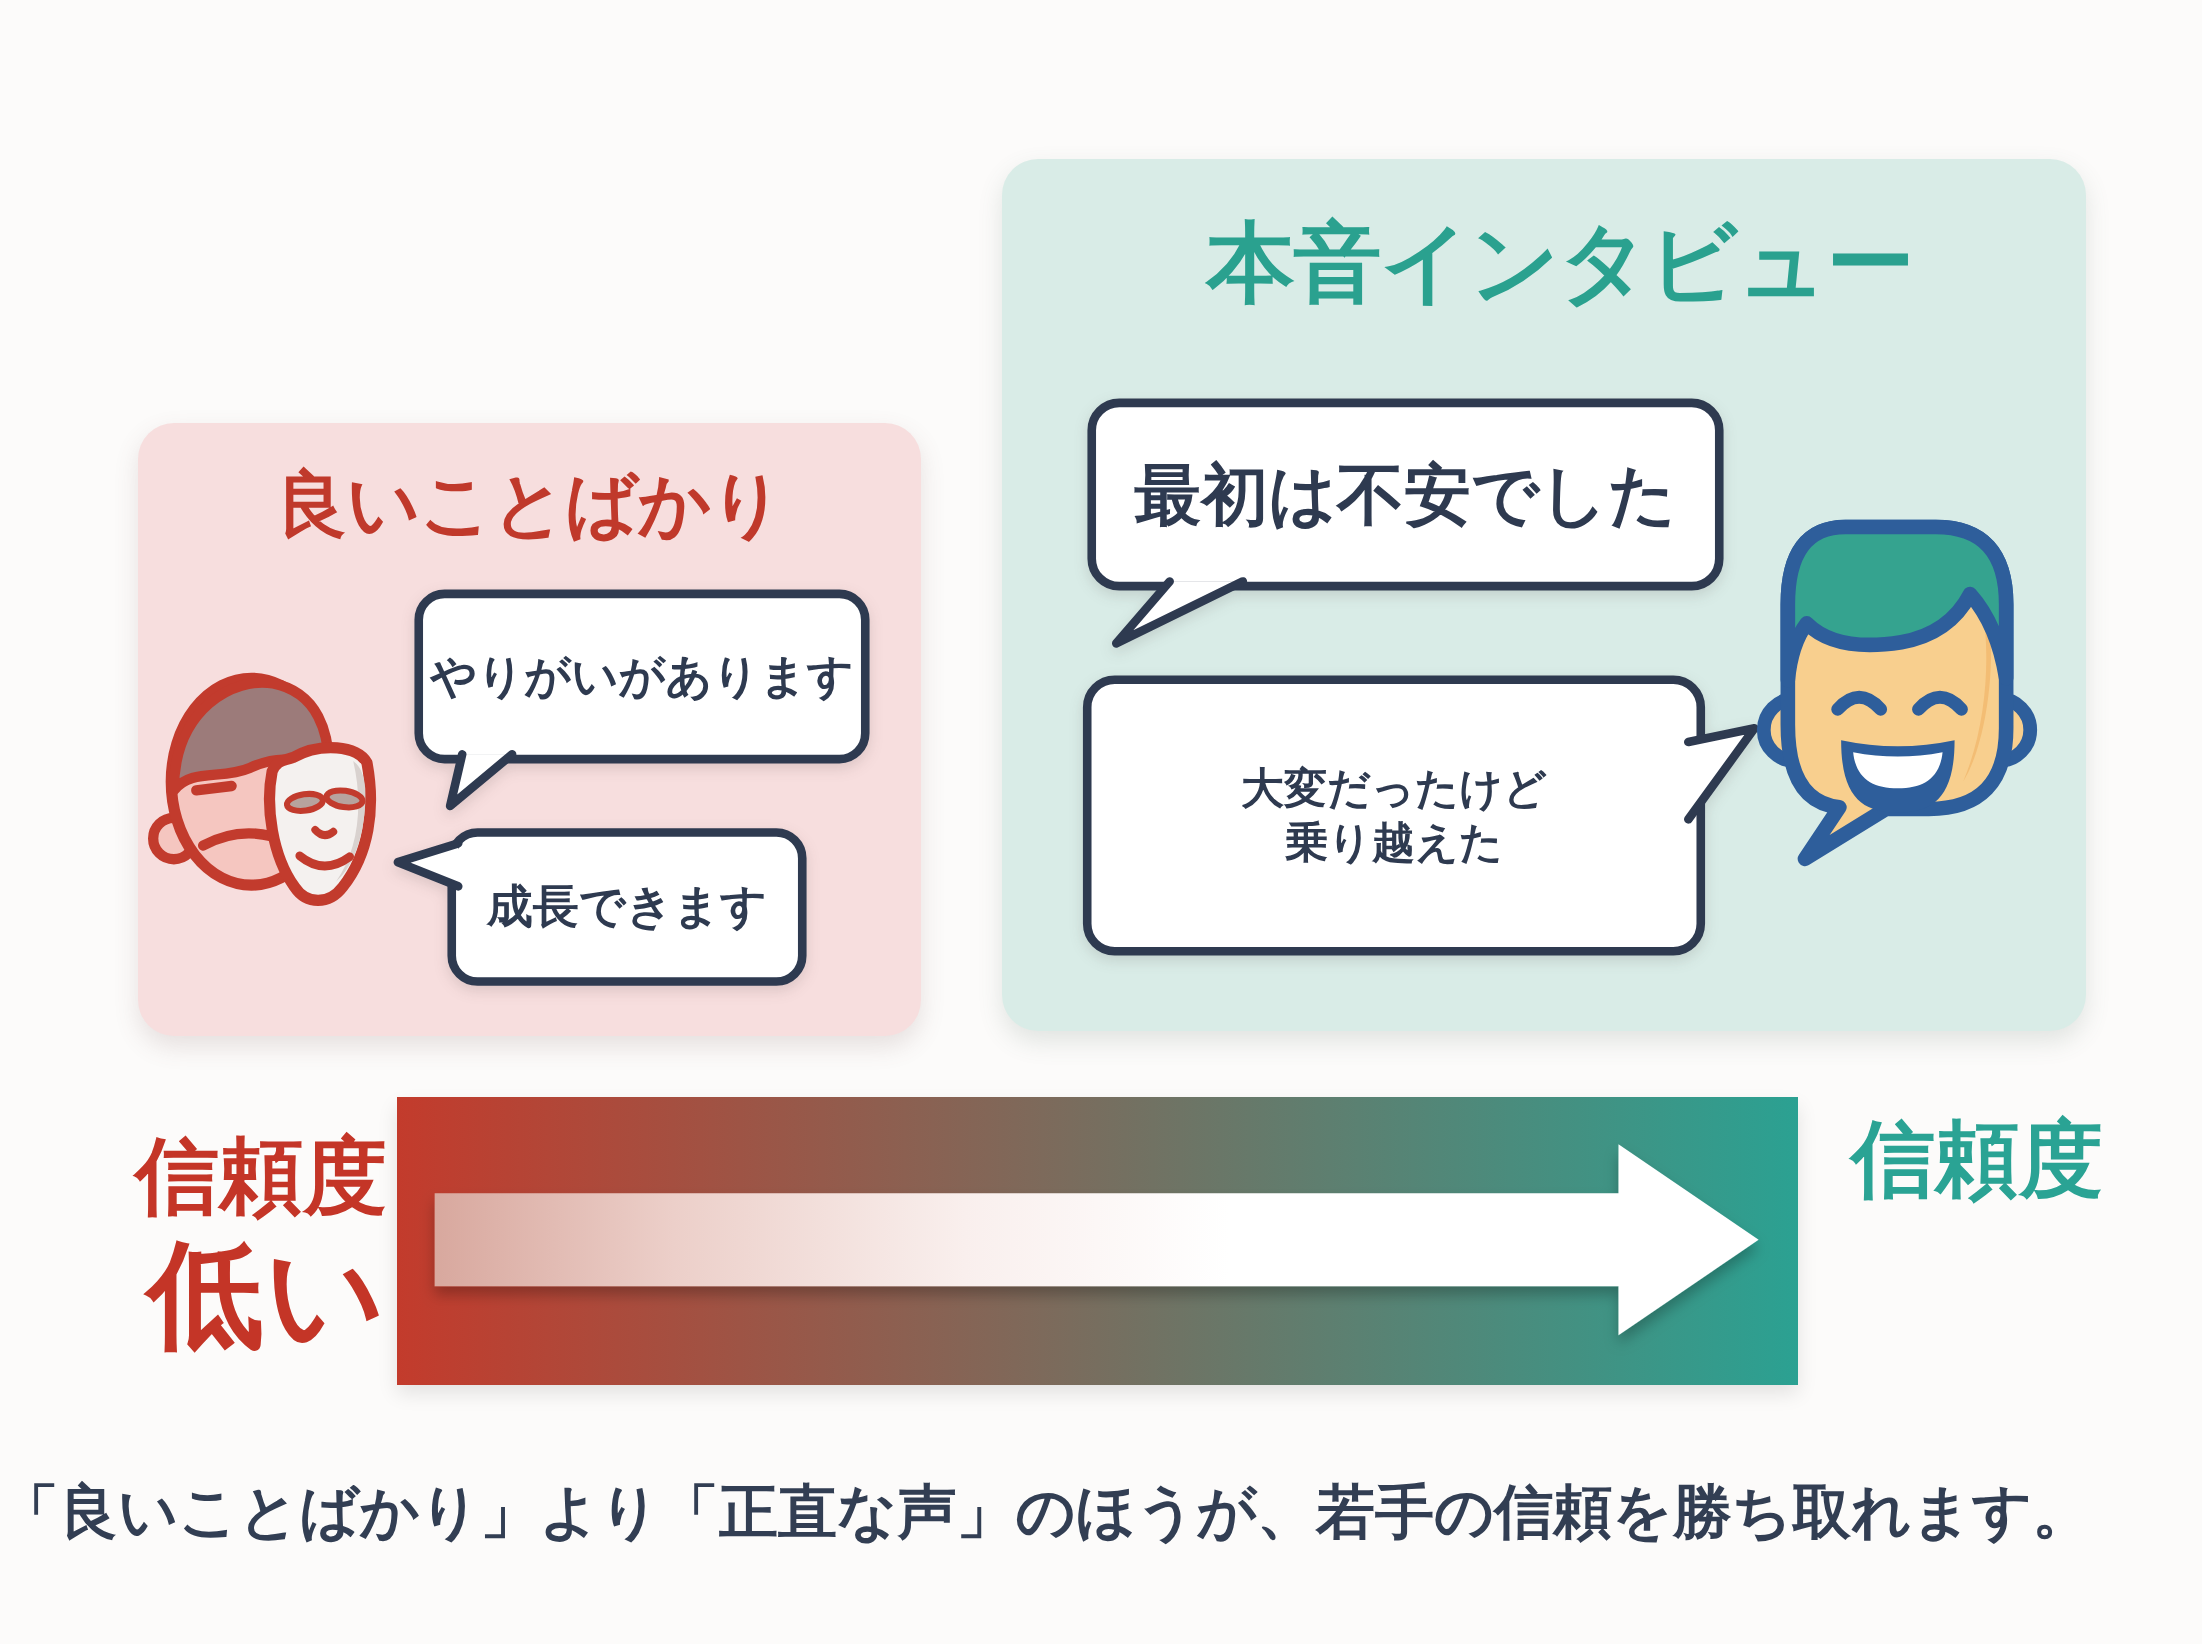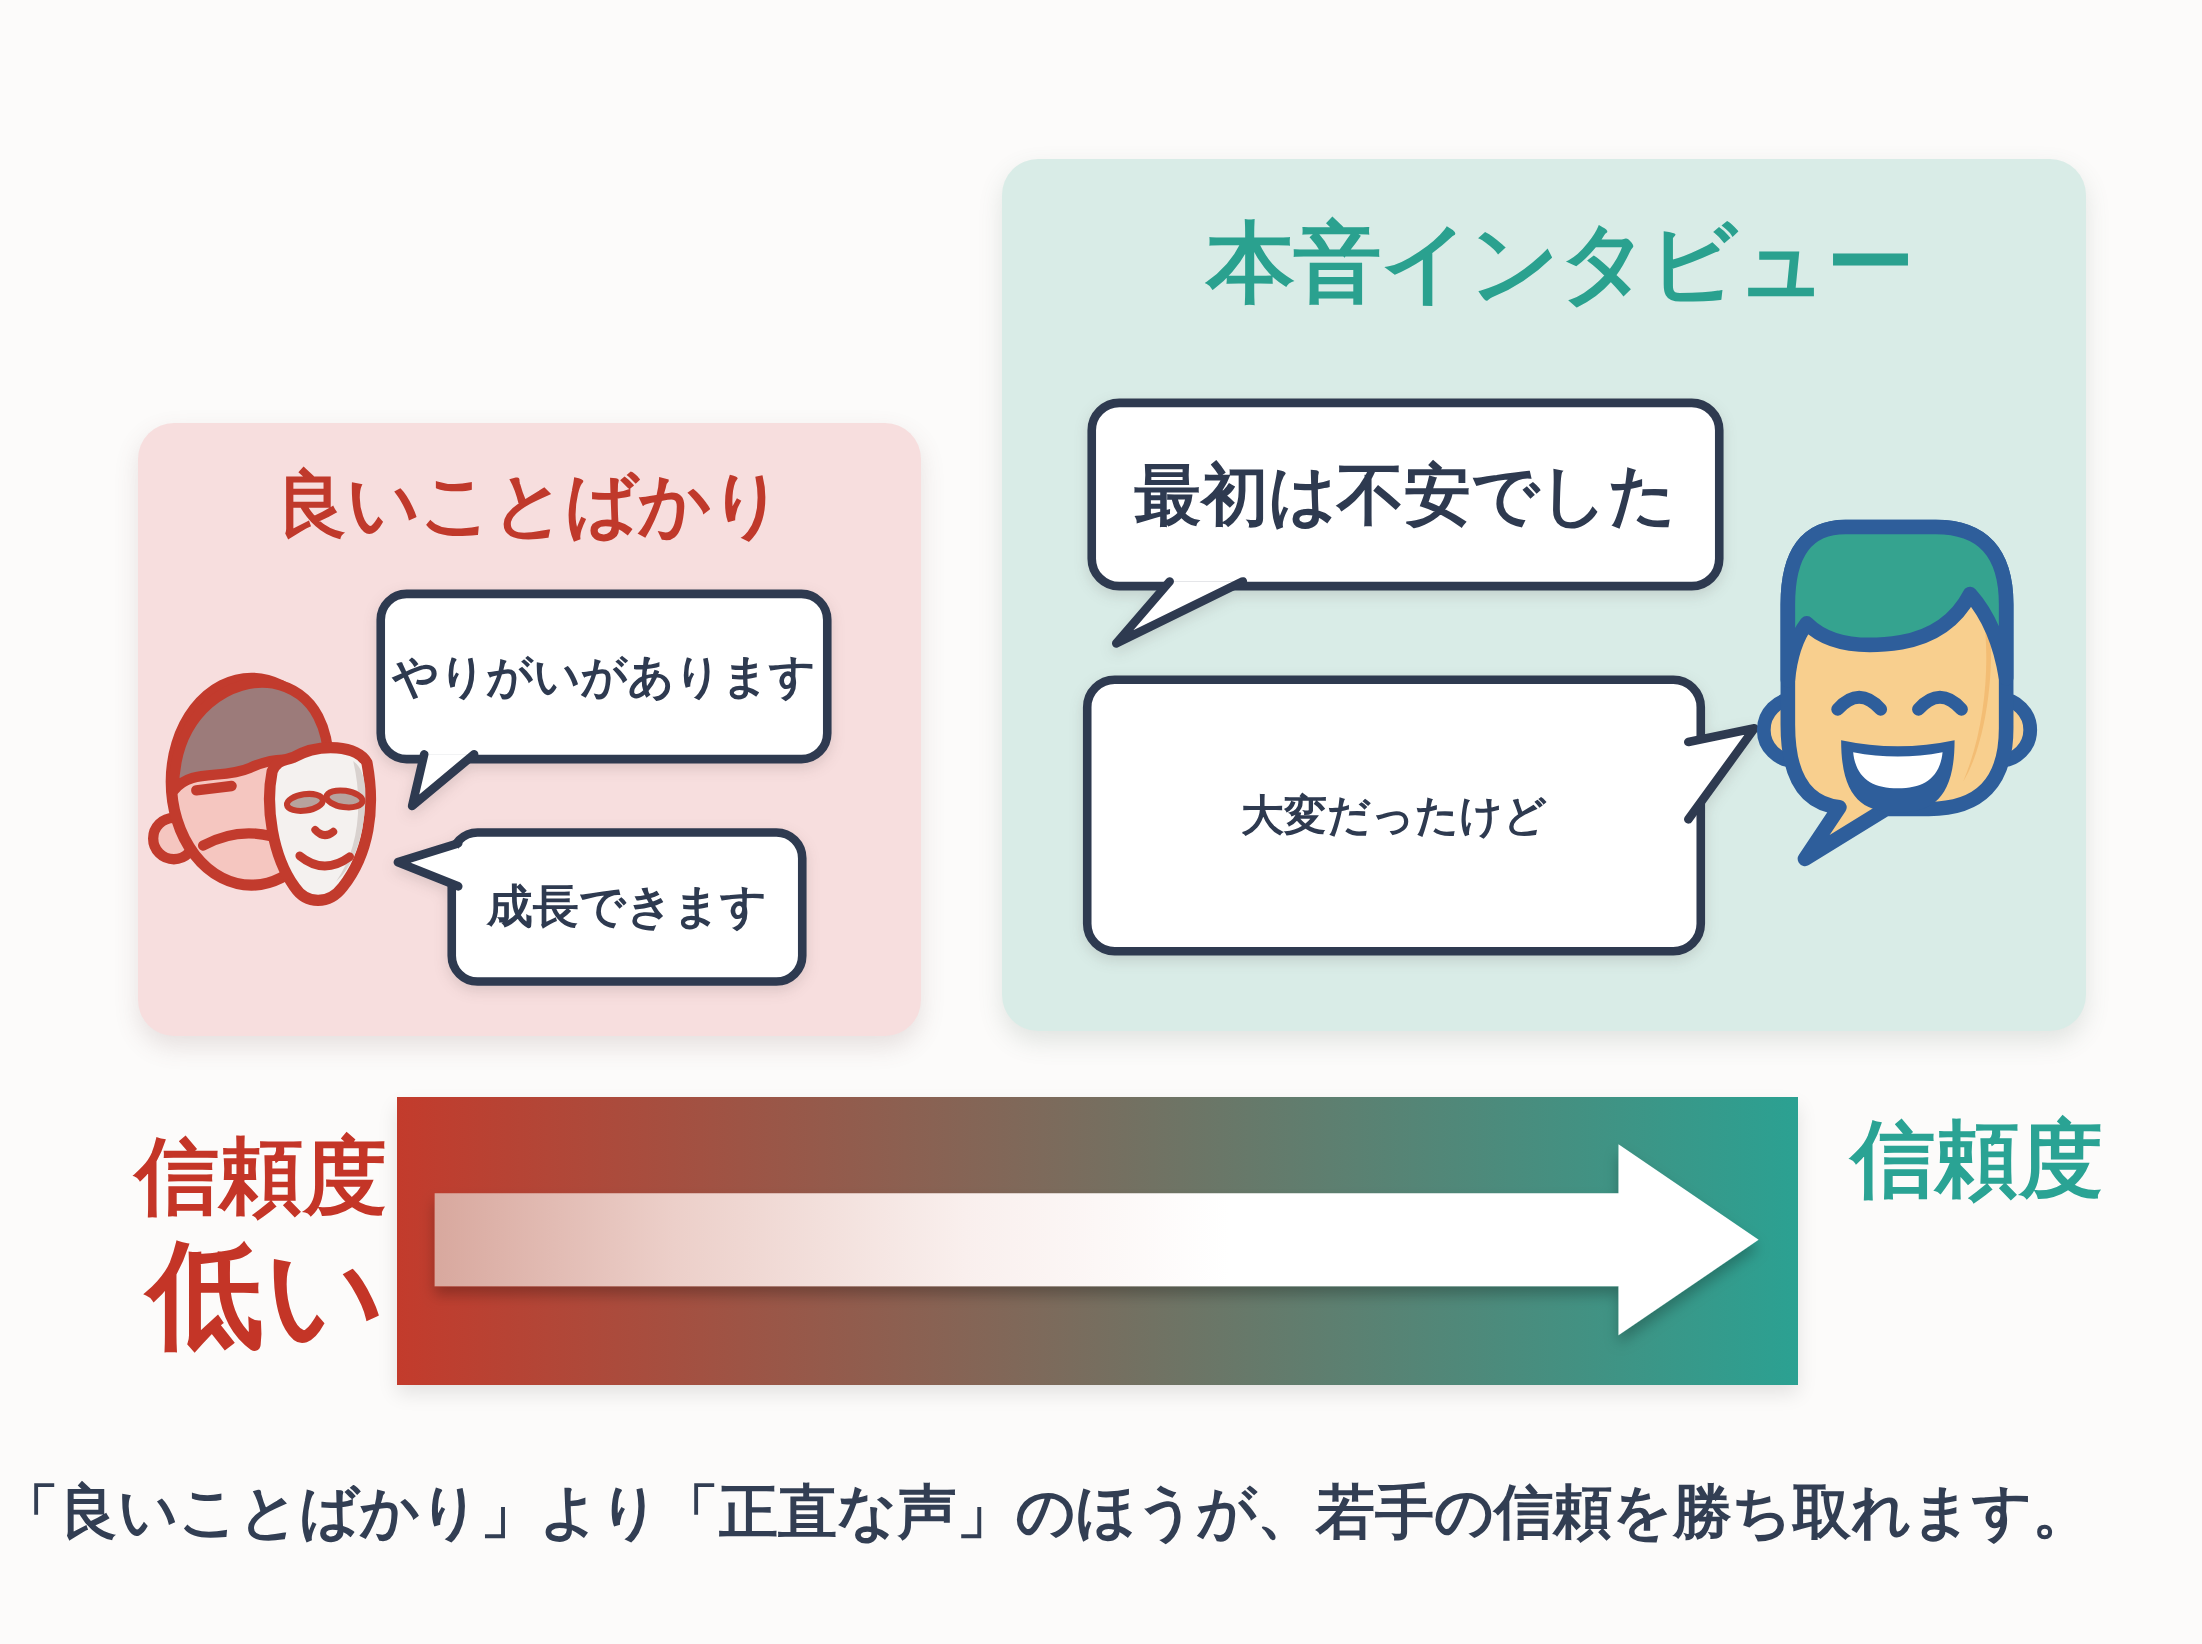--- a/index.html
+++ b/index.html
@@ -72,21 +72,21 @@
       <path d="M 64,214 Q 112,188 163,210" stroke="#c23b2d" stroke-width="12" stroke-linecap="round" fill="none"></path>
       <path d="M 168,112 C 200,94 244,98 254,118 C 264,172 256,224 226,262 C 210,283 184,283 170,262 C 144,226 136,168 144,128 C 150,114 158,116 168,112 Z" fill="#f4f1ef" stroke="#c23b2d" stroke-width="13" stroke-linejoin="round"></path>
       <path d="M 238,116 C 250,166 244,220 218,256 C 240,238 254,194 252,148 C 251,132 246,122 238,116 Z" fill="#d9d2cf"></path>
       <ellipse cx="182" cy="164" rx="21" ry="9.5" fill="#b7a39e" stroke="#c23b2d" stroke-width="7" transform="rotate(-8 182 164)"></ellipse>
       <ellipse cx="228" cy="160" rx="21" ry="9.5" fill="#b7a39e" stroke="#c23b2d" stroke-width="7" transform="rotate(8 228 160)"></ellipse>
       <path d="M 194,196 q 10,11 21,2" stroke="#c23b2d" stroke-width="9" stroke-linecap="round" fill="none"></path>
       <path d="M 176,226 q 28,23 58,1" stroke="#c23b2d" stroke-width="10" stroke-linecap="round" fill="none"></path>
     </svg>
   </div>
 
-  <div class="bubble" style="left:376px;top:572px;width:456px;height:209px">
+  <div class="bubble" style="left:414px;top:572px;width:456px;height:209px">
     <svg viewBox="0 0 530 203">
       <rect x="5.5" y="5.5" width="519" height="192" rx="30" fill="#ffffff" stroke="#2e3a50" stroke-width="10"></rect>
       <path d="M 56,192 L 42,252 L 114,192" fill="#ffffff" stroke="#2e3a50" stroke-width="10" stroke-linejoin="round" stroke-linecap="round"></path>
     </svg>
     <div class="bubble-text" style="font-size:46px">やりがいがあります</div>
   </div>
 
   <div class="bubble" style="left:447px;top:821px;width:360px;height:172px">
     <svg viewBox="0 0 418 184">
       <rect x="5.5" y="5.5" width="407" height="173" rx="30" fill="#ffffff" stroke="#2e3a50" stroke-width="10"></rect>
@@ -108,20 +108,21 @@
   </div>
 
   <div class="bubble" style="left:1082px;top:675px;width:624px;height:281px">
     <svg viewBox="0 0 725 327">
       <rect x="5.5" y="5.5" width="714" height="316" rx="32" fill="#ffffff" stroke="#2e3a50" stroke-width="10"></rect>
       <path d="M 705,78 L 782,62 L 705,168" fill="#ffffff" stroke="#2e3a50" stroke-width="10" stroke-linejoin="round" stroke-linecap="round"></path>
     </svg>
     <div class="bubble-text" style="font-size:43px">
       <div>
         <div>大変だったけど</div>
+        <div>乗り越えた</div>
       </div>
     </div>
   </div>
 
   <div class="icon" style="left:1755px;top:515px;width:284px;height:361px">
     <svg viewBox="0 0 330 420">
       <circle cx="46" cy="250" r="36" fill="#f8cf8e" stroke="#2e5e9b" stroke-width="16"></circle>
       <circle cx="284" cy="250" r="36" fill="#f8cf8e" stroke="#2e5e9b" stroke-width="16"></circle>
       <path d="M 105,14 L 210,14 Q 292,14 292,104 L 292,248 Q 292,342 202,342 L 152,342 L 58,400 L 98,340 Q 38,334 38,244 L 38,104 Q 38,14 105,14 Z" fill="#f8cf8e" stroke="#2e5e9b" stroke-width="17" stroke-linejoin="round"></path>
       <path d="M 252,60 C 276,120 276,230 242,310 C 272,262 284,150 266,88 Z" fill="#f3bd74"></path>

